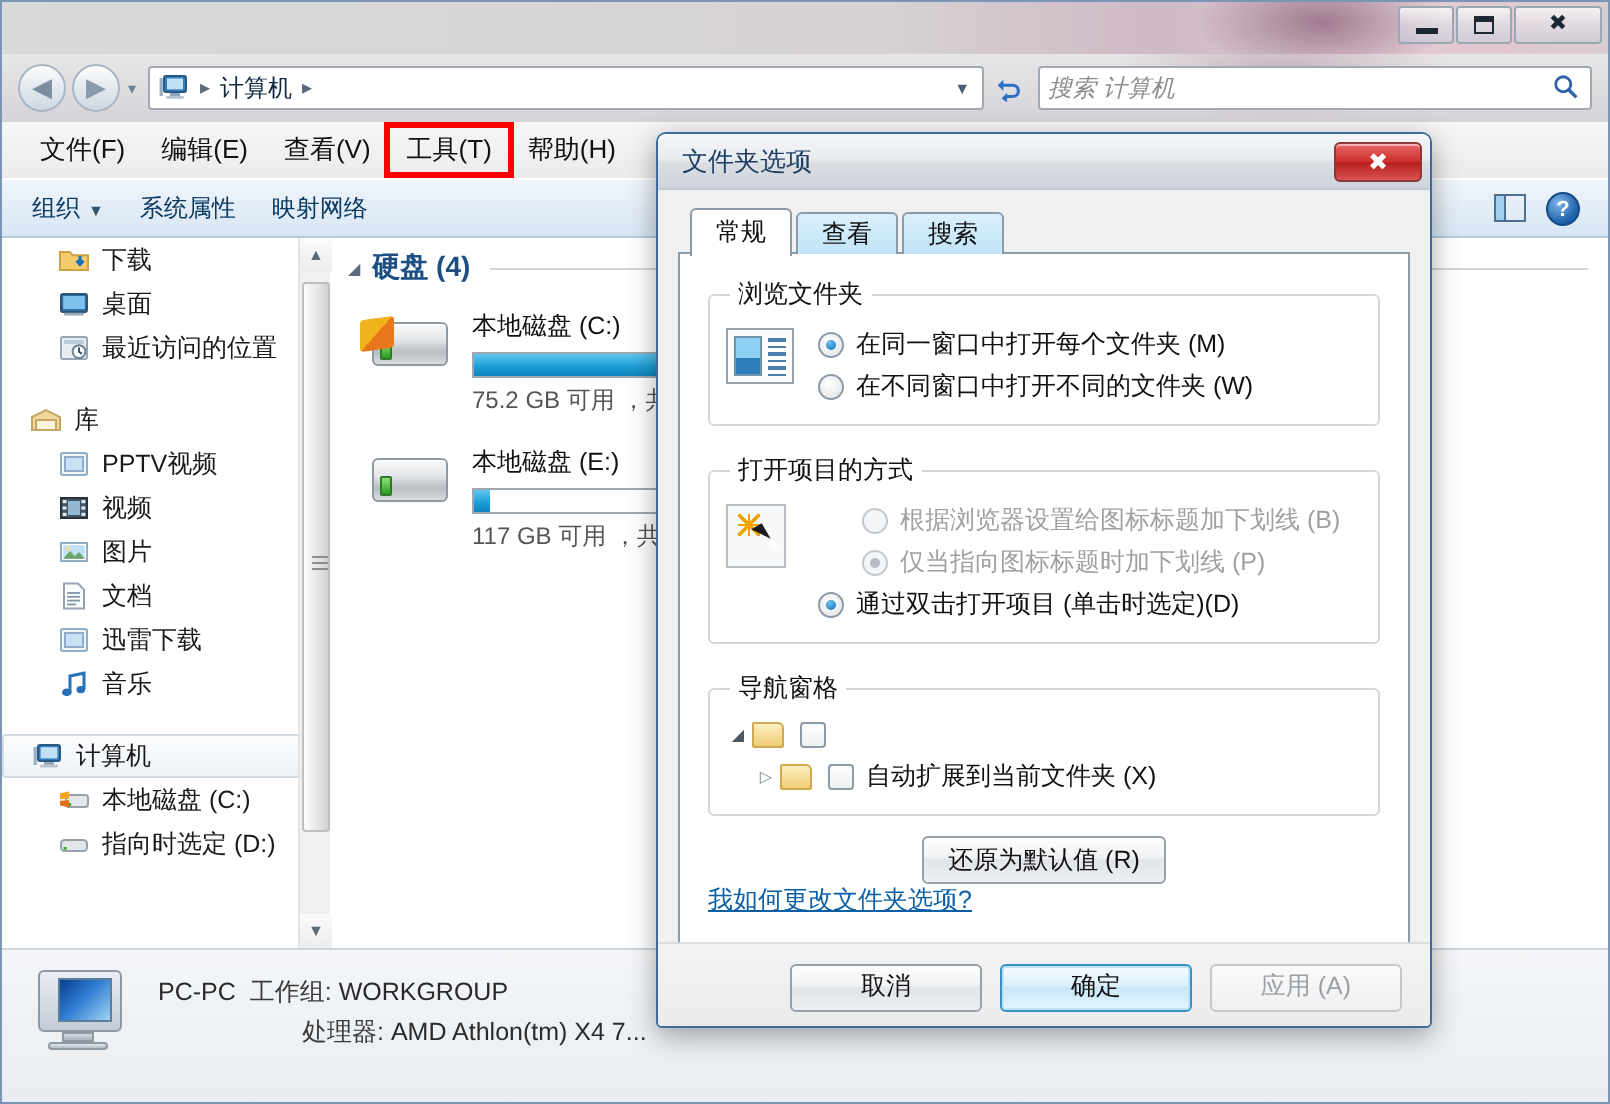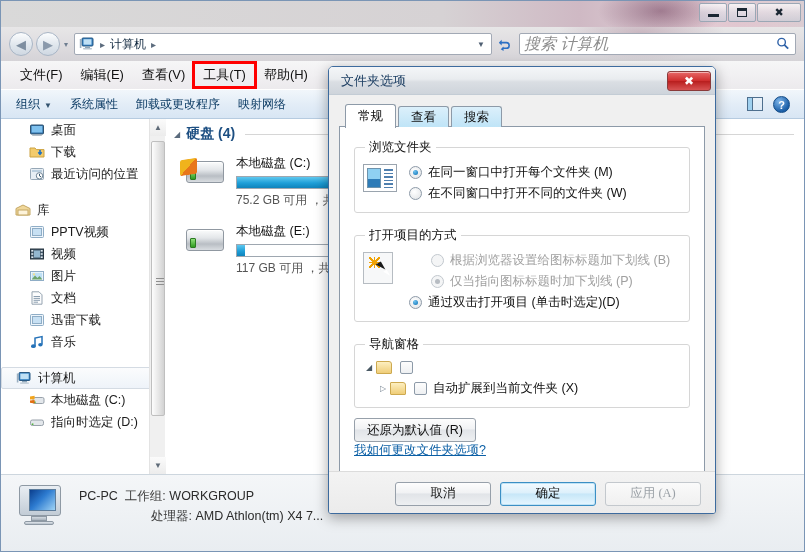--- a/index.html
+++ b/index.html
@@ -76,21 +76,21 @@
   .refreshbtn {
     width:22px;height:22px;margin-left:1px; display:flex;align-items:center;justify-content:center;
     color:#2a6fc4; font-size:13px;
     border:1px solid transparent;
   }
   .searchbox {
     margin-left:4px; height:22px; flex:1 1 auto; margin-right:8px;
     background:#fff; border:1px solid #a2a9b5; border-radius:2px;
     display:flex; align-items:center; padding:0 4px;
   }
-  .searchbox .ph { color:#8d8d8d; font-style:italic; font-size:16px; }
+  .searchbox .ph { color:#8d8d8d; font-style:italic; font-size:12px; }
   .search-icon { margin-left:auto; color:#2f62a8; font-size:13px; transform:rotate(-45deg); }
 
   
   .menubar {
     position:absolute; left:0; top:60px; width:803px; height:28px;
     background:linear-gradient(to bottom,#f6f6f7,#eceaed);
     display:flex; align-items:center; padding-left:10px;
   }
   .menu-item { padding:3px 9px; font-size:13px; color:#111; }
   .menu-item.boxed {
@@ -353,35 +353,35 @@
   .tree-tri{ width:12px; color:#7a8794; font-size:8px; text-align:center; flex:0 0 12px;}
   .tree-tri.open{ color:#4a5964; }
   .tree-ind{ width:14px; flex:0 0 14px;}
   .tree-folder{
     width:16px;height:13px; flex:0 0 16px; margin:0 8px 0 1px;
     border-radius:1px 3px 1px 1px;
     background:linear-gradient(to bottom,#fdefc0,#efcd78);
     border:1px solid #cda94f;
   }
 
-  .restore-btn-wrap{ display:flex; justify-content:flex-start; margin-top:-4px; }
+  .restore-btn-wrap{ display:flex; justify-content:center; margin-top:-4px; }
   .btn {
     min-width:96px;height:24px; padding:0 12px;
     border:1px solid #97a0aa; border-radius:3px;
     background:linear-gradient(to bottom,#fdfdfd 0%,#f1f2f4 45%,#e1e4e8 50%,#eef0f2 100%);
     font-size:12.5px; color:#111;
     display:flex;align-items:center;justify-content:center;
   }
   .btn.default {
     border:1px solid #3c8fc4;
     background:linear-gradient(to bottom,#f4fbff 0%,#ddf0fb 45%,#c7e7f8 50%,#e6f6ff 100%);
     box-shadow:0 0 0 1px #bfe3f6 inset;
   }
   .btn.disabled { color:#9aa0a6; border-color:#c3c8cd;
-    background:linear-gradient(to bottom,#fafafa,#f0f0f0);font-family:Liberation Serif, serif; }
+    background:linear-gradient(to bottom,#fafafa,#f0f0f0); }
 
   .helplink {
     margin-top:18px; font-size:12.5px; color:#0b5fa5; text-decoration:underline;
   }
 
   .dlg-footer{
     position:absolute; left:0; bottom:0; width:386px; height:44px;
     background:linear-gradient(to bottom,#f3f3f3,#ebebeb);
     border-top:1px solid #dcdcdc;
     display:flex; align-items:center; justify-content:flex-end;
@@ -451,50 +451,49 @@
     <div class="menu-item">查看(V)</div>
     <div class="menu-item boxed">工具(T)</div>
     <div class="menu-item">帮助(H)</div>
   </div>
 
   <div class="cmdbar">
     <div class="cmd">
       <span>组织</span><span class="cv">▼</span>
     </div>
     <div class="cmd">系统属性</div>
-    <div class="cmd">卸载或更改程序</div>
     <div class="cmd">映射网络</div>
     <div class="cmd-right">
       <span class="pane-icon">
           <i></i>
         </span>
       <span class="help-icon">?</span>
     </div>
   </div>
 
   <div class="nav-pane">
 
     <div class="nav-row child">
       <span class="ico">
         <svg width="16" height="16" viewBox="0 0 16 16">
+          <path d="M1 4h5l1.3 1.6H15V13H1z" fill="#f3cb6c" stroke="#cca342"></path>
+          <path d="M11 6v3.5M9.3 8.3L11 10.2 12.7 8.3" stroke="#1d6fbf" stroke-width="1.6" fill="none"></path>
+        </svg>
+      </span>
+      <span>下载</span>
+    </div>
+    <div class="nav-row child">
+      <span class="ico">
+        <svg width="16" height="16" viewBox="0 0 16 16">
           <rect x="1.5" y="3" width="13" height="9" rx="1" fill="#2e6ea8" stroke="#30536f"></rect>
           <rect x="2.6" y="4" width="10.8" height="6.5" fill="#7fc1ee"></rect>
           <rect x="3" y="12.4" width="10" height="1.4" rx="0.7" fill="#9aa9b6"></rect>
         </svg>
       </span>
       <span>桌面</span>
-    </div>
-    <div class="nav-row child">
-      <span class="ico">
-        <svg width="16" height="16" viewBox="0 0 16 16">
-          <path d="M1 4h5l1.3 1.6H15V13H1z" fill="#f3cb6c" stroke="#cca342"></path>
-          <path d="M11 6v3.5M9.3 8.3L11 10.2 12.7 8.3" stroke="#1d6fbf" stroke-width="1.6" fill="none"></path>
-        </svg>
-      </span>
-      <span>下载</span>
     </div>
     <div class="nav-row child">
       <span class="ico">
         <svg width="16" height="16" viewBox="0 0 16 16">
           <rect x="1.5" y="2.5" width="13" height="11" rx="1" fill="#e7eef4" stroke="#96a7b6"></rect>
           <rect x="3" y="4" width="10" height="2" fill="#b9cddd"></rect>
           <circle cx="10.5" cy="9.8" r="3.2" fill="#fdfdfd" stroke="#6d8294"></circle>
           <path d="M10.5 7.8v2.1l1.5 1" stroke="#34566e" stroke-width="1" fill="none"></path>
         </svg>
       </span>

